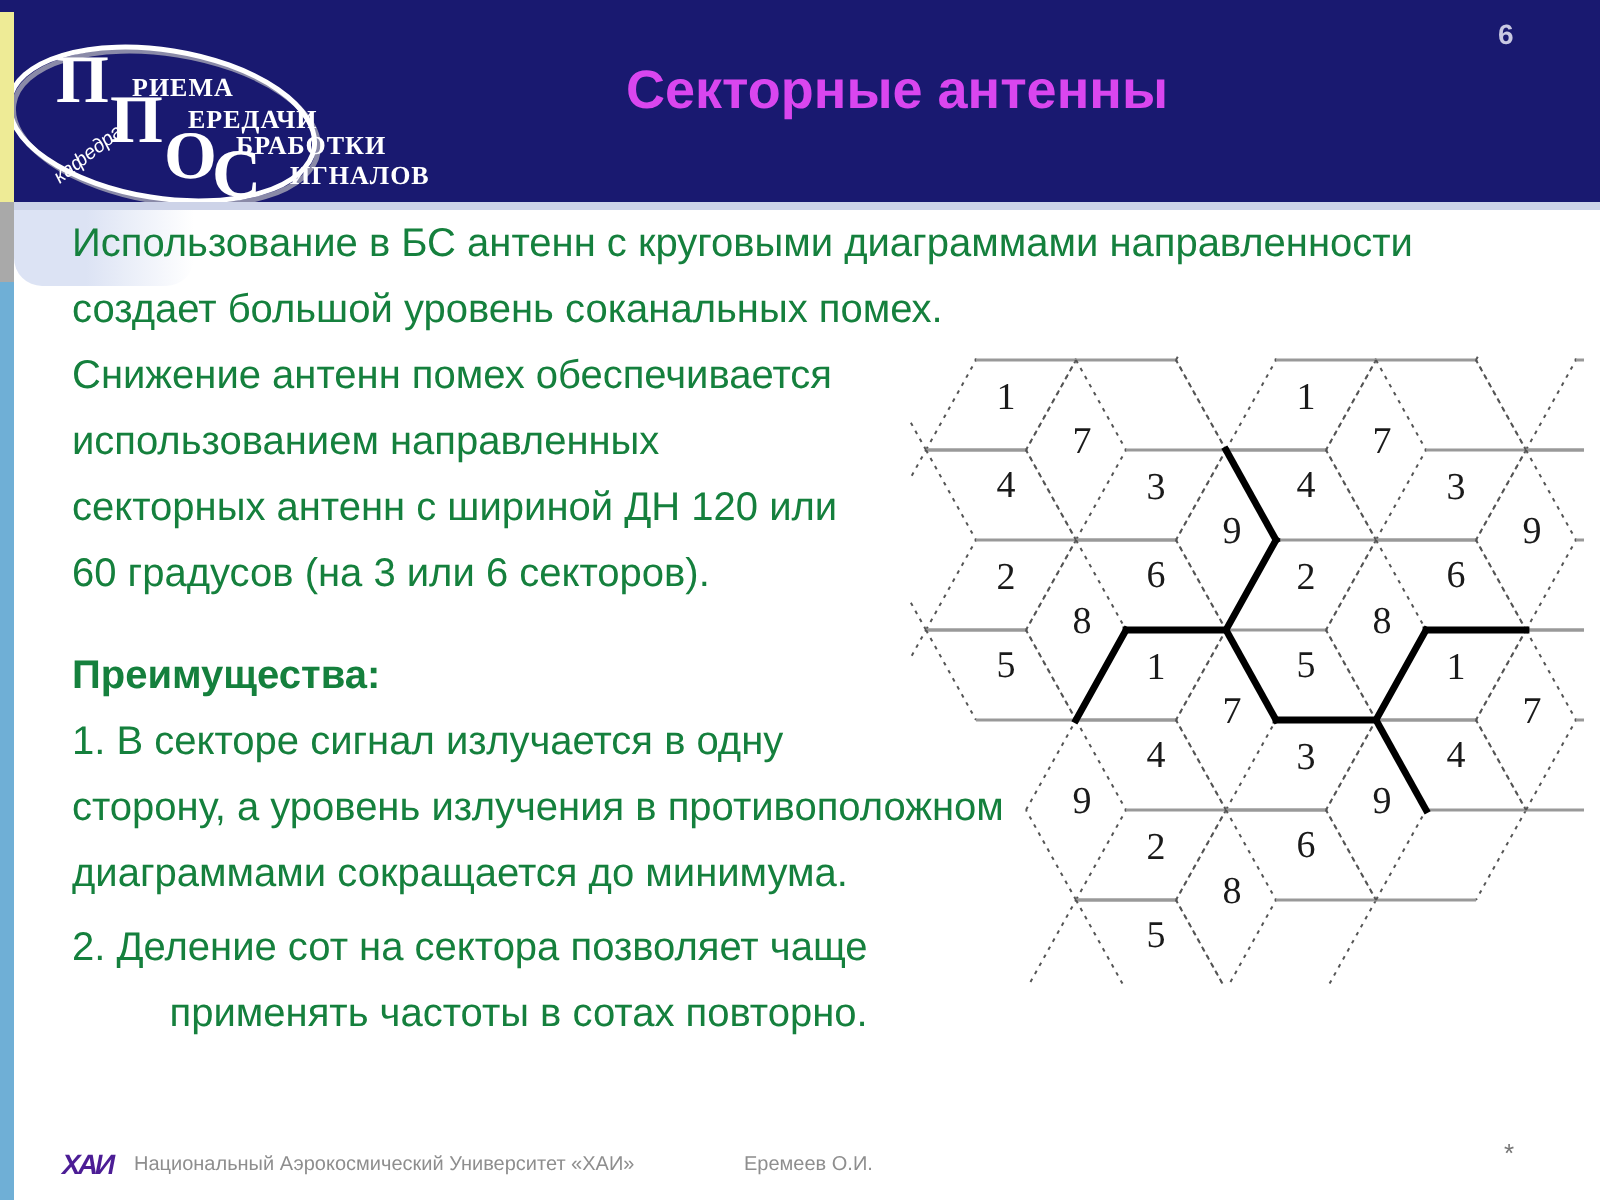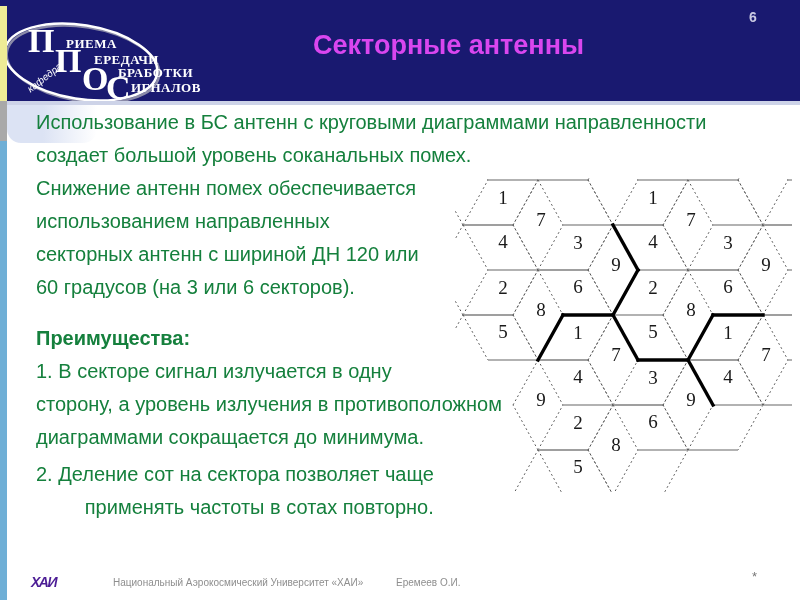--- a/index.html
+++ b/index.html
@@ -34,21 +34,21 @@
       <ellipse cx="83" cy="64" rx="77" ry="37" transform="rotate(9 83 64)" fill="none" stroke="#8a8aa8" stroke-width="2.5"></ellipse>
       <ellipse cx="81" cy="62" rx="77" ry="37" transform="rotate(9 81 62)" fill="none" stroke="#ffffff" stroke-width="2.5"></ellipse>
     </svg>
     <span class="logo-letter" style="left:28px;top:24px;">П</span>
     <span class="logo-letter" style="left:55px;top:44px;">П</span>
     <span class="logo-letter" style="left:82px;top:62px;">О</span>
     <span class="logo-letter" style="left:106px;top:71px;">С</span>
     <span class="logo-word" style="left:66px;top:36px;">РИЕМА</span>
     <span class="logo-word" style="left:94px;top:52px;">ЕРЕДАЧИ</span>
     <span class="logo-word" style="left:118px;top:65px;">БРАБОТКИ</span>
-    <span class="logo-word" style="left:131px;top:80px;">ИГНАЛОВ</span>
+    <span class="logo-word" style="left:145px;top:80px;">ИГНАЛОВ</span>
     <span class="logo-side" style="left:24px;top:72px;">кафедра</span>
     <div class="title">Секторные антенны</div>
     <div class="pagenum">6</div>
   </div>
 
   <div class="band" id="band" style="background: rgb(205, 211, 232);"></div>
   <div class="accent" id="accent" style="background: linear-gradient(to right, rgb(220, 227, 244) 40%, rgb(255, 255, 255) 100%);"></div>
   <div class="strip" id="strip-yellow" style="top: 6px; height: 95px; background: rgb(238, 235, 150);"></div>
   <div class="strip" id="strip-gray" style="top: 101px; height: 40px; background: rgb(169, 169, 169);"></div>
   <div class="strip" id="strip-blue" style="top: 141px; height: 459px; background: rgb(111, 175, 214);"></div>
@@ -264,17 +264,17 @@
         <line x1="638" y1="360" x2="688" y2="360" stroke="#000000" stroke-width="3.4" stroke-linecap="square"></line>
         <line x1="688" y1="360" x2="713" y2="405" stroke="#000000" stroke-width="3.4" stroke-linecap="square"></line>
         <line x1="613" y1="315" x2="563" y2="315" stroke="#000000" stroke-width="3.4" stroke-linecap="square"></line>
         <line x1="563" y1="315" x2="538" y2="360" stroke="#000000" stroke-width="3.4" stroke-linecap="square"></line>
         <line x1="688" y1="360" x2="713" y2="315" stroke="#000000" stroke-width="3.4" stroke-linecap="square"></line>
         <line x1="713" y1="315" x2="763" y2="315" stroke="#000000" stroke-width="3.4" stroke-linecap="square"></line>
       </g>
     </svg>
 
   <div class="footer-logo">ХАИ</div>
-  <div class="footer-text" style="left:67px;margin-left:46px;">Национальный Аэрокосмический Университет «ХАИ»</div>
-  <div class="footer-text" style="left:372px;margin-left:24px;">Еремеев О.И.</div>
+  <div class="footer-text" style="left:67px;">Национальный Аэрокосмический Университет «ХАИ»</div>
+  <div class="footer-text" style="left:372px;">Еремеев О.И.</div>
   <div class="asterisk">*</div>
 
 </div>
 
 </body></html>

